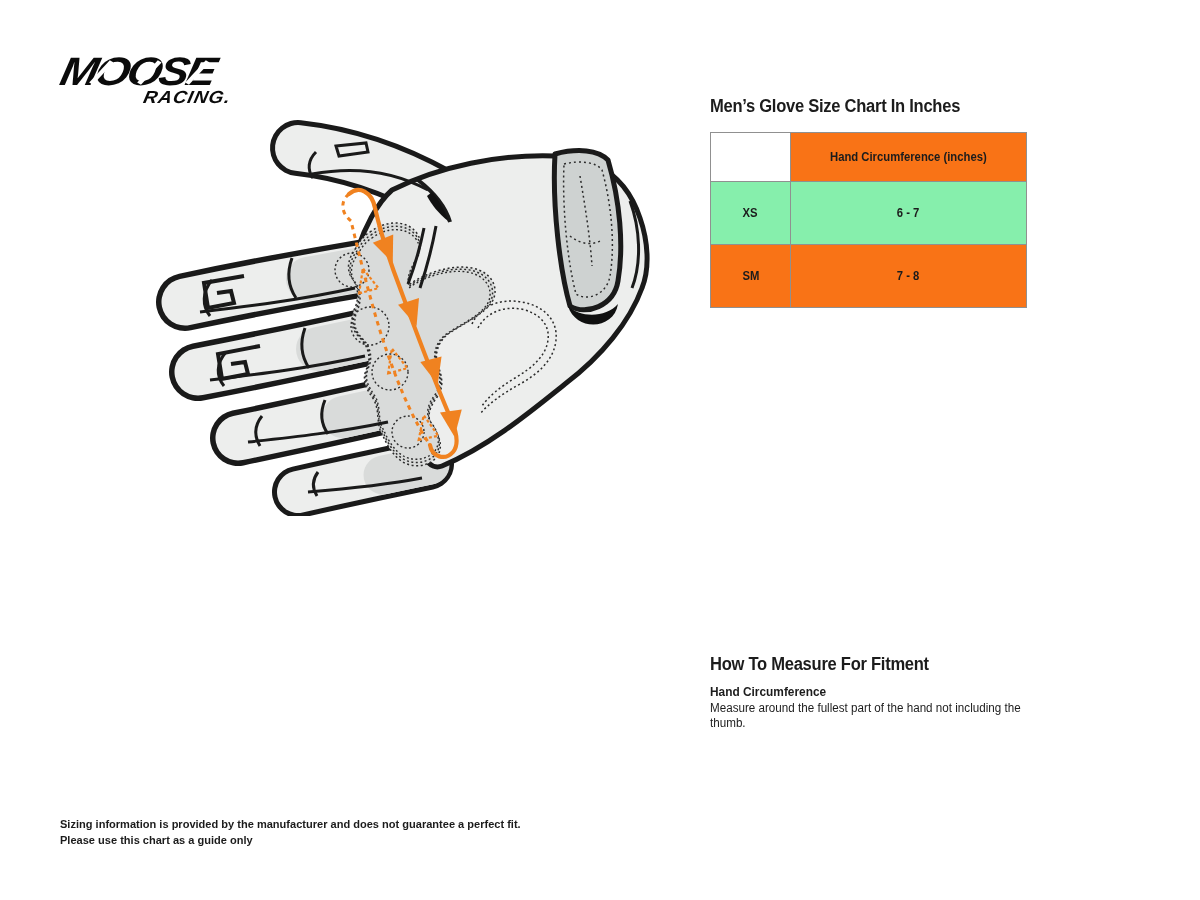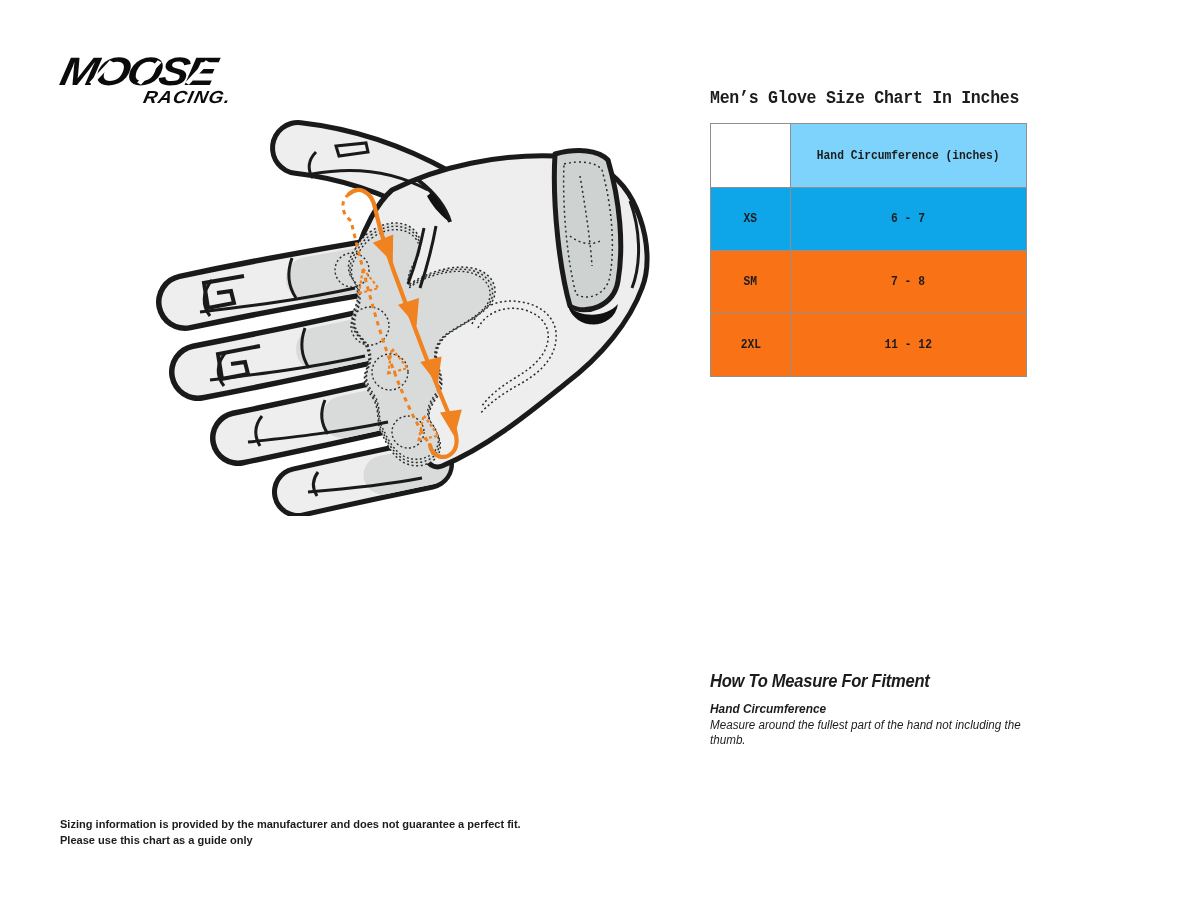--- a/index.html
+++ b/index.html
@@ -27,41 +27,41 @@
     font-size: 19px; font-weight: bold; font-style: italic;
     letter-spacing: 1px; color: #0b0b0b;
     text-align: right; width: 176px; margin-top: -4px;
     transform: skewX(-12deg) scaleY(0.92); transform-origin: left top;
   }
 
   
   .glove-wrap { position: absolute; left: 140px; top: 116px; width: 560px; height: 400px; }
 
   
-  .sizechart { position: absolute; left: 710px; top: 88px; width: 317px; font-family: Liberation Mono, monospace; }
+  .sizechart { position: absolute; left: 710px; top: 96px; width: 317px; }
   .chart-title {
     font-size: 18px; font-weight: bold; margin: 0 0 15px 0;
     letter-spacing: -0.3px; transform: scaleX(0.92); transform-origin: left center;
     white-space: nowrap;
   }
   table.sizes { border-collapse: collapse; width: 316px; table-layout: fixed; }
   table.sizes td {
     border: 1px solid #909090;
     text-align: center; vertical-align: middle;
     font-size: 12px; font-weight: bold; color: #1c1c1c;
     padding: 0;
   }
   table.sizes td .cond { display: inline-block; transform: scaleX(0.94); }
   td.blank { border: none; background: #ffffff; }
-  td.hdr { height: 64px; background: #7dd3fc; }
+  td.hdr { height: 49px; background: #f97316; }
   tr.data-row { height: 63px; background: #f97316; }
-  tr.data-row.striped { background: #0ea5e9; }
-
-  
-  .measure { position: absolute; left: 710px; top: 671px; width: 335px; font-style: italic; }
+  tr.data-row.striped { background: #86efac; }
+
+  
+  .measure { position: absolute; left: 710px; top: 654px; width: 335px; }
   .measure-title {
     font-size: 18px; font-weight: bold; margin: 0 0 10px 0;
     letter-spacing: -0.3px; transform: scaleX(0.92); transform-origin: left center;
     white-space: nowrap;
   }
   .measure-sub {
     font-size: 12.5px; font-weight: bold; margin: 0;
     transform: scaleX(0.95); transform-origin: left center; white-space: nowrap;
   }
   .measure-body {
@@ -240,24 +240,20 @@
     </thead>
     <tbody>
       <tr class="data-row striped">
         <td><span class="cond">XS</span></td>
         <td><span class="cond">6 - 7</span></td>
       </tr>
       <tr class="data-row">
         <td><span class="cond">SM</span></td>
         <td><span class="cond">7 - 8</span></td>
       </tr>
-      <tr class="data-row">
-        <td><span class="cond">2XL</span></td>
-        <td><span class="cond">11 - 12</span></td>
-      </tr>
     </tbody>
   </table>
 </div>
 
 <div class="measure">
   <h2 class="measure-title">How To Measure For Fitment</h2>
   <h3 class="measure-sub">Hand Circumference</h3>
   <p class="measure-body">Measure around the fullest part of the hand not including the
 thumb.</p>
 </div>

